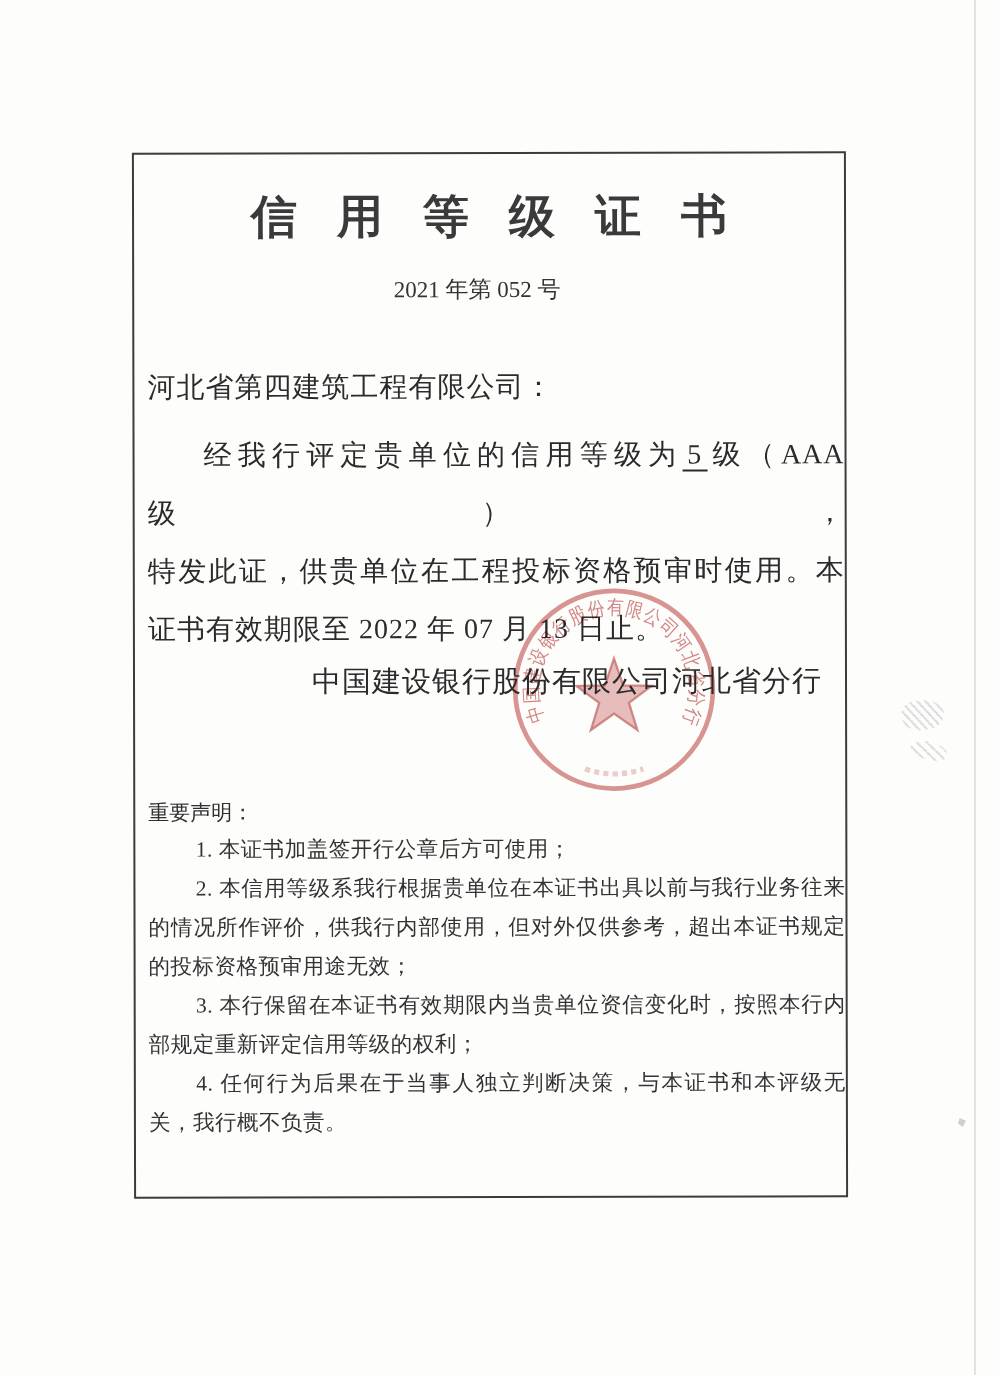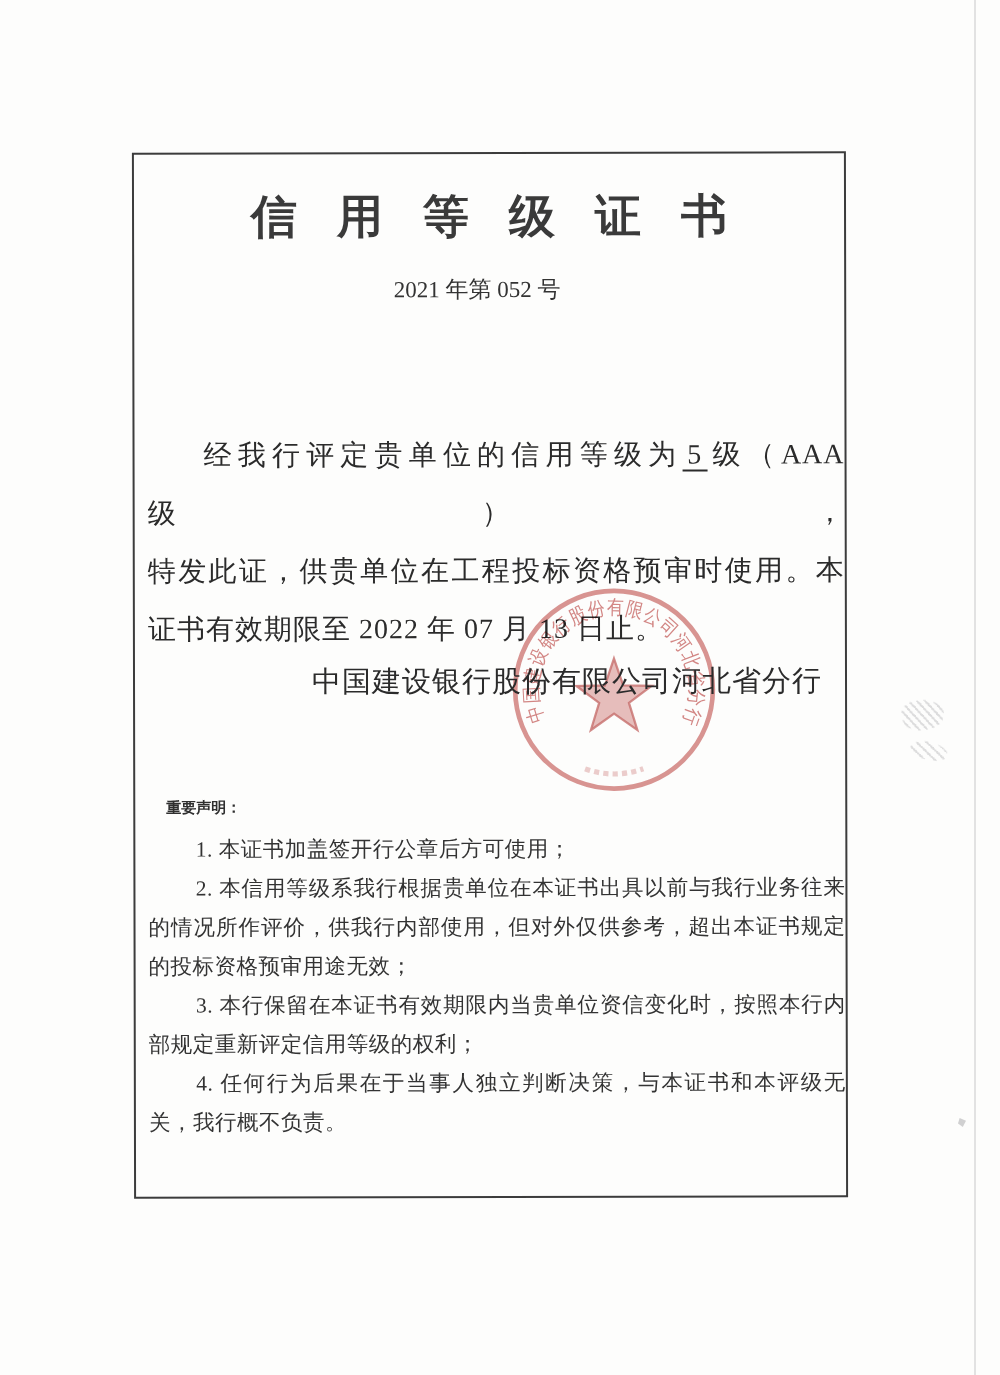--- a/index.html
+++ b/index.html
@@ -115,24 +115,23 @@
     font-size: 27px;
     letter-spacing: 1px;
     color: #2b2b2b;
     white-space: nowrap;
   }
   .date-line .date-value { margin-left: 28px; }
   .notice-heading {
     position: absolute;
     top: 644px; left: 13px;
     font-family: "Liberation Sans", "DejaVu Sans", sans-serif;
-    font-weight: 700;
-    font-size: 15px;
+    font-weight: 400;
+    font-size: 21px;
     color: #2f2f2f;
-    margin-left: 18px;
   }
   .notice-body {
     position: absolute;
     top: 676px; left: 13px; right: 0px;
     font-size: 21.5px;
     line-height: 39px;
     letter-spacing: 0.5px;
     color: #333;
   }
   .notice-body p {
@@ -148,20 +147,21 @@
 <div class="smudge s1"></div>
 <div class="smudge s2"></div>
 <div class="smudge s3"></div>
 
 <div class="cert-frame">
 
   <h1 class="cert-title">信用等级证书</h1>
 
   <div class="cert-number">2021 年第 052 号</div>
 
+  <div class="addressee">河北省第四建筑工程有限公司：</div>
 
   <div class="body-para">
     <div class="body-line fill indent"><span>经我行评定贵单位的信用等级为</span><span class="rating-value">5</span><span>级（AAA 级），</span></div>
     <div class="body-line fill">特发此证，供贵单位在工程投标资格预审时使用。本</div>
     <div class="body-line">证书有效期限至 2022 年 07 月 13 日止。</div>
   </div>
 
   <div class="seal">
     <svg viewBox="0 0 200 200" width="208" height="208">
       <circle cx="100" cy="100" r="95" fill="none" stroke-width="4.5" stroke-opacity="0.75" stroke="#c4605e"></circle>

